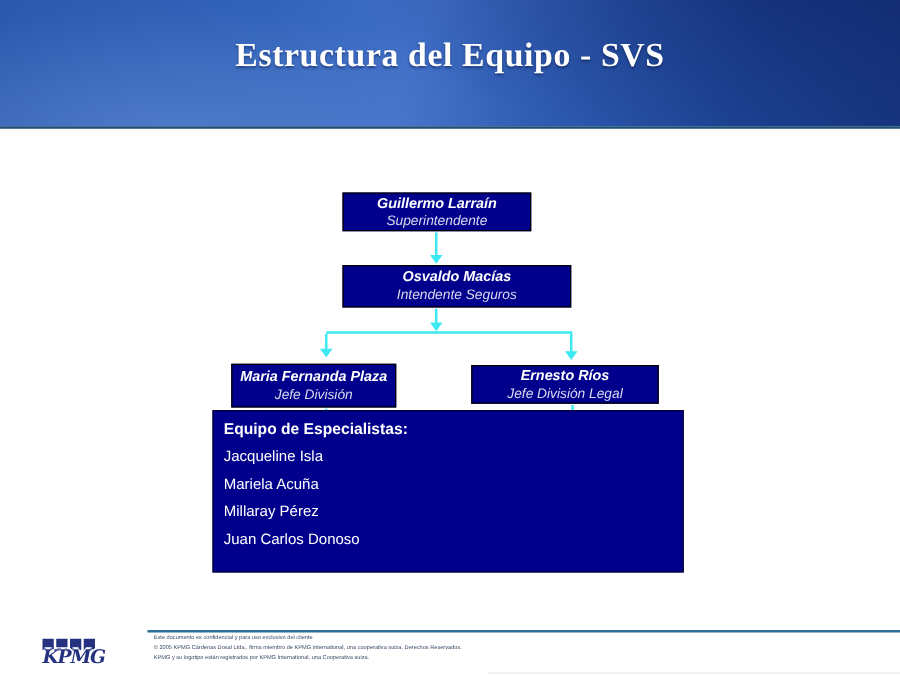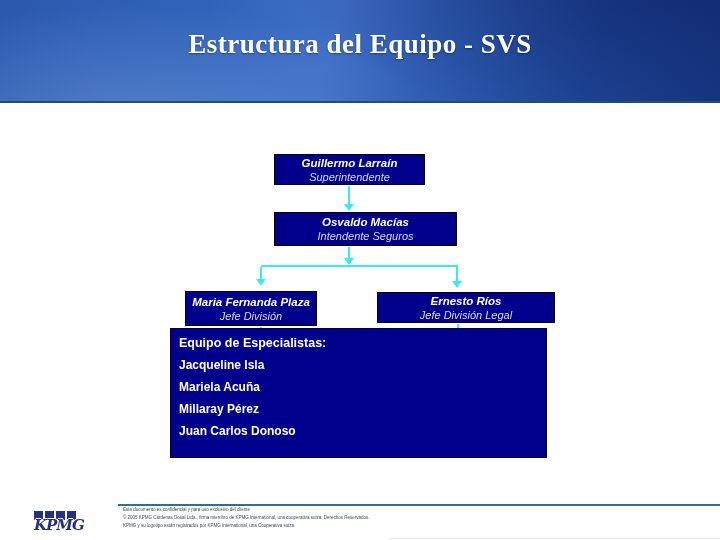--- a/index.html
+++ b/index.html
@@ -41,21 +41,21 @@
   
   .specialists{
     position:absolute;left:170px;top:328px;width:377px;height:130px;
     background:#00008c;border:1px solid #000033;box-sizing:border-box;
     color:#ffffff;
   }
   .specialists .heading{
     margin:8px 0 0 8px;font-size:12.5px;font-weight:bold;line-height:13px;
   }
   .specialists .member{
-    margin:9px 0 0 8px;font-size:12px;font-weight:bold;line-height:13px;
+    margin:9px 0 0 8px;font-size:12px;font-weight:normal;line-height:13px;
   }
   
   .footer-rule{position:absolute;left:118px;top:504px;width:602px;height:2px;background:#2e7095;}
   .footer-faint-rule{position:absolute;left:390px;top:538px;width:330px;height:1px;background:#e9e9e9;}
   .disclaimer{
     position:absolute;left:123px;width:320px;color:#3a4a66;
     font-size:4.5px;line-height:8px;letter-spacing:0;
   }
   .kpmg{position:absolute;left:34px;top:511px;width:52px;height:26px;}
   .kpmg .blocks{display:flex;gap:2px;}
@@ -84,21 +84,21 @@
   <div class="node" style="left:274px;top:212px;width:183px;height:34px;">
     <span class="name">Osvaldo Macías</span>
     <span class="role">Intendente Seguros</span>
   </div>
 
   <div class="node" style="left:185px;top:291px;width:132px;height:35px;">
     <span class="name">Maria Fernanda Plaza</span>
     <span class="role">Jefe División</span>
   </div>
 
-  <div class="node" style="left:377px;top:292px;width:178px;height:31px;">
+  <div class="node" style="left:377px;top:292px;width:150px;height:31px;">
     <span class="name">Ernesto Ríos</span>
     <span class="role">Jefe División Legal</span>
   </div>
 
   <div class="vline" style="left:348px;top:186px;height:19px;"></div>
   <div class="ahead" style="left:344px;top:204px;"></div>
 
   <div class="vline" style="left:348px;top:247px;height:12px;"></div>
   <div class="ahead" style="left:344px;top:258px;"></div>
 

